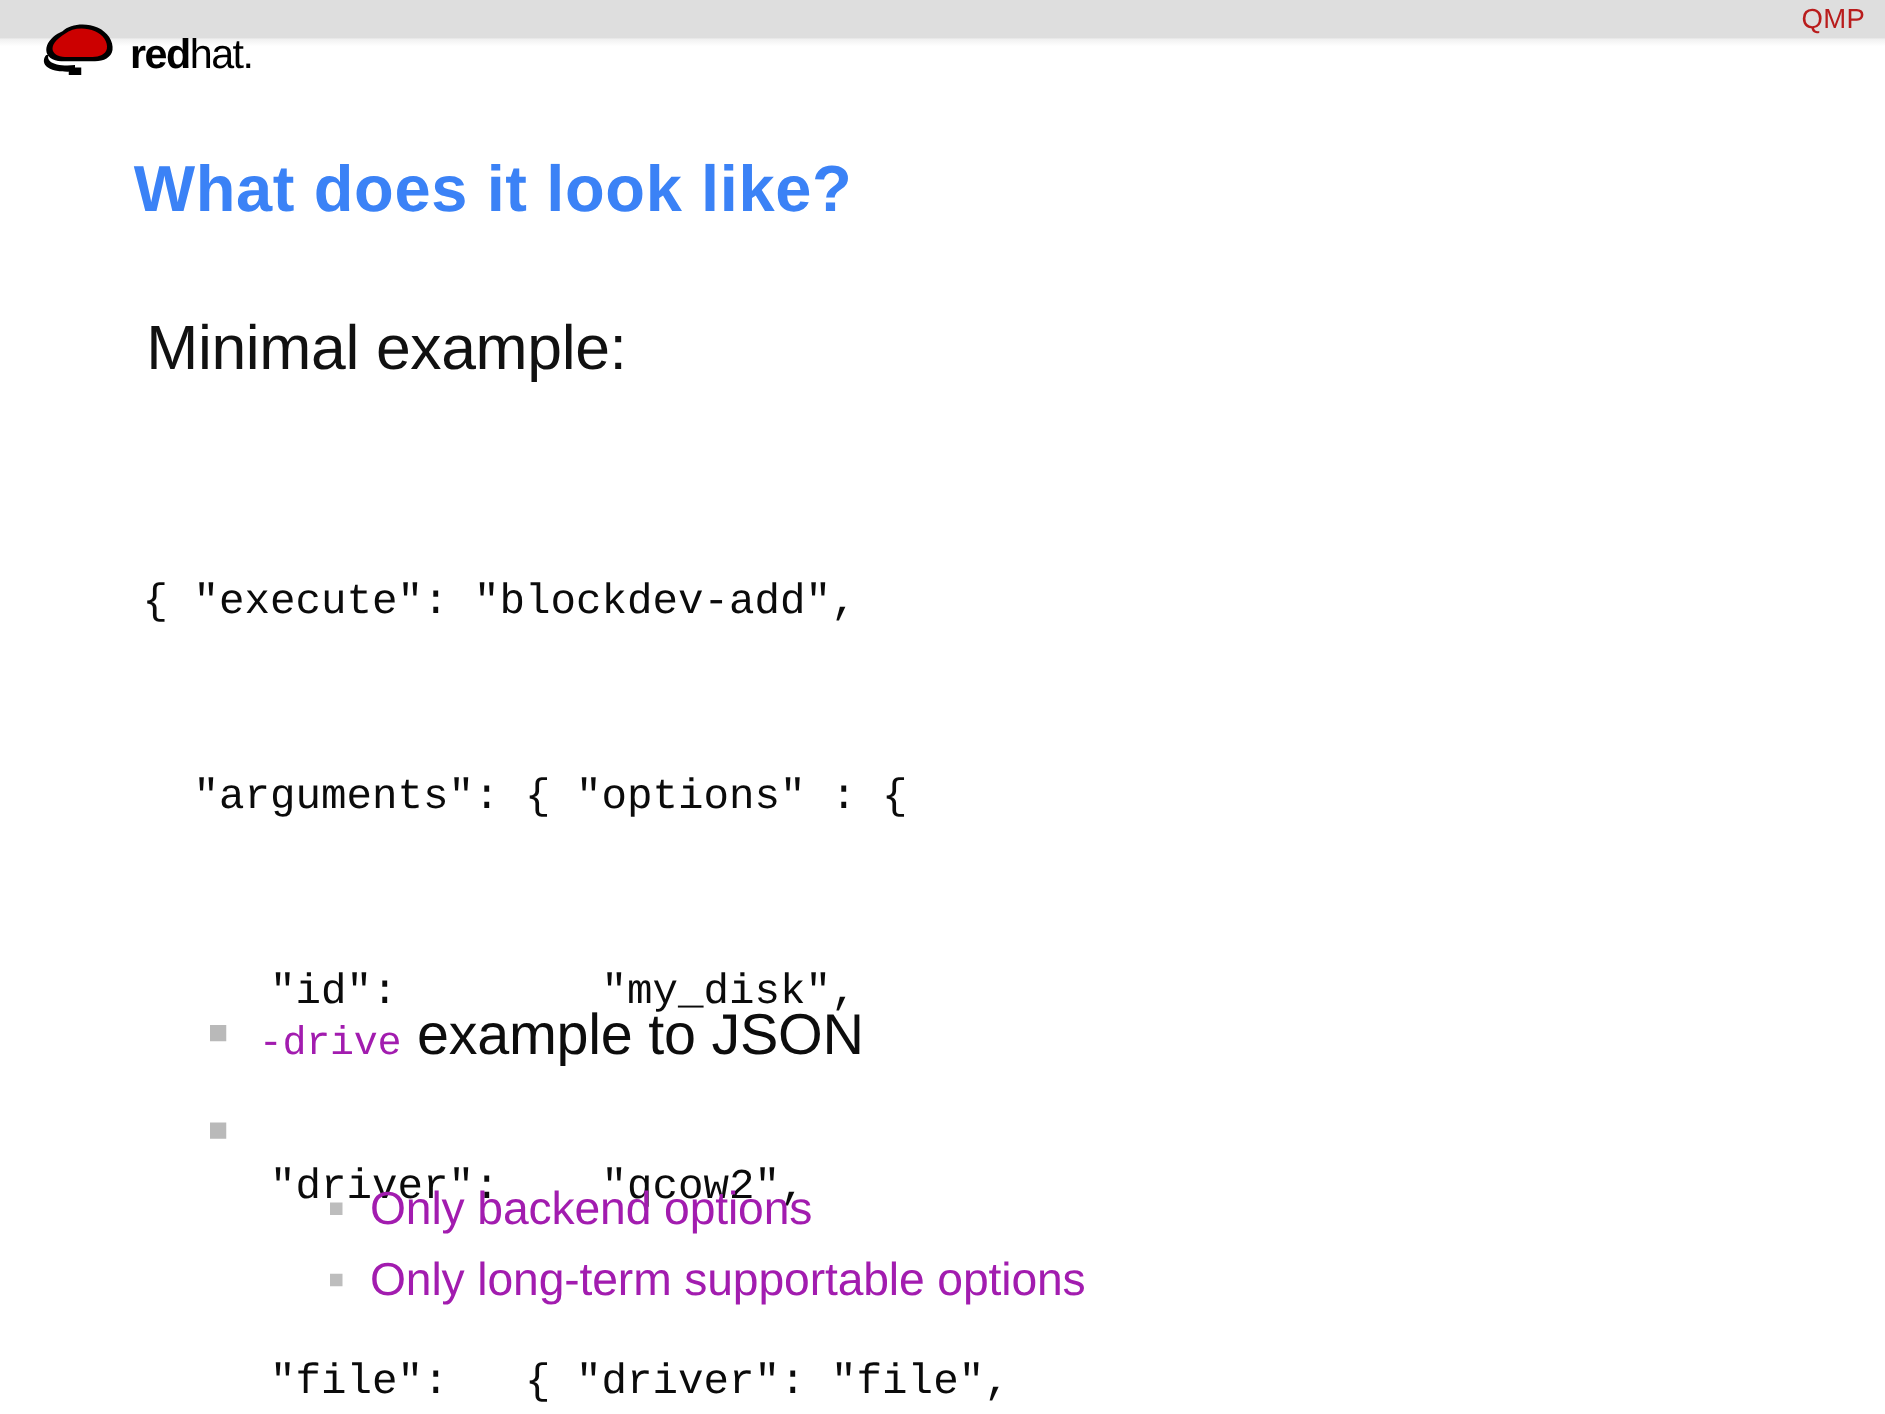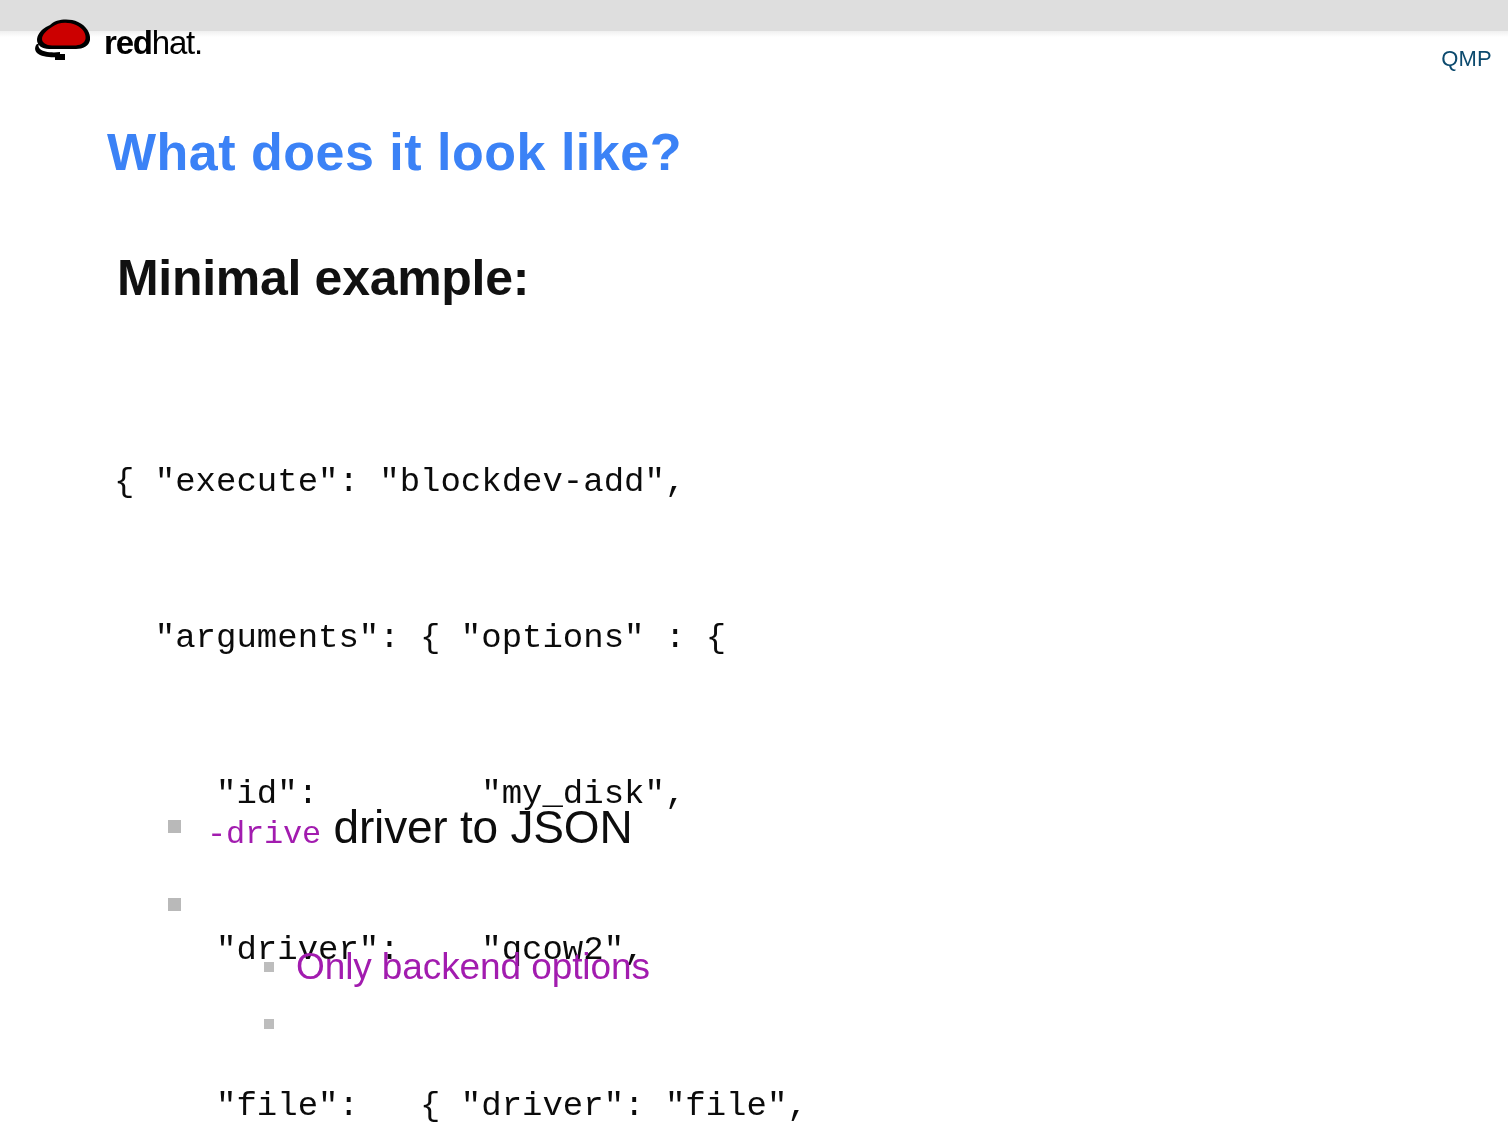--- a/index.html
+++ b/index.html
@@ -29,24 +29,23 @@
     left: 0; top: 31px;
     width: 1508px;
     height: 6px;
     background: linear-gradient(to bottom, #f0f0f0, #ffffff);
   }
   .header-topic {
     position: absolute;
     right: 16px;
     top: 2px;
     font-size: 22px;
-    color: #0c4a6e;
+    color: #b91c1c;
     letter-spacing: 0.2px;
     line-height: 26px;
-    margin-top: 44px;
   }
 
   
   .logo {
     position: absolute;
     left: 32px;
     top: 18px;
     width: 200px;
     height: 50px;
   }
@@ -84,21 +83,21 @@
     white-space: nowrap;
   }
 
   .subtitle {
     position: absolute;
     left: 117px;
     top: 248px;
     font-size: 50px;
     line-height: 60px;
     color: #111111;
-    font-weight: bold;
+    font-weight: normal;
     letter-spacing: -0.3px;
     white-space: nowrap;
   }
 
   
   .code-block {
     position: absolute;
     left: 114px;
     top: 352px;
     font-family: "Liberation Mono", "DejaVu Sans Mono", monospace;
@@ -191,28 +190,29 @@
   <span class="cl">  "arguments": { "options" : {</span>
   <span class="cl">     "id":        "my_disk",</span>
   <span class="cl">     "driver":    "qcow2",</span>
   <span class="cl">     "file":   { "driver": "file",</span>
   
 </div>
 
 <div class="bullets">
   <div class="bullet-l1">
     <span class="sq"></span>
-    <span class="code-inline">-drive</span><span> driver to JSON</span>
+    <span class="code-inline">-drive</span><span> example to JSON</span>
   </div>
   <div class="bullet-l1">
     <span class="sq"></span>
   </div>
 </div>
 
 <div class="sub-bullets">
   <div class="bullet-l2">
     <span class="sq"></span>
     <span>Only backend options</span>
   </div>
   <div class="bullet-l2">
     <span class="sq"></span>
+    <span>Only long-term supportable options</span>
   </div>
 </div>
 
 </body></html>

